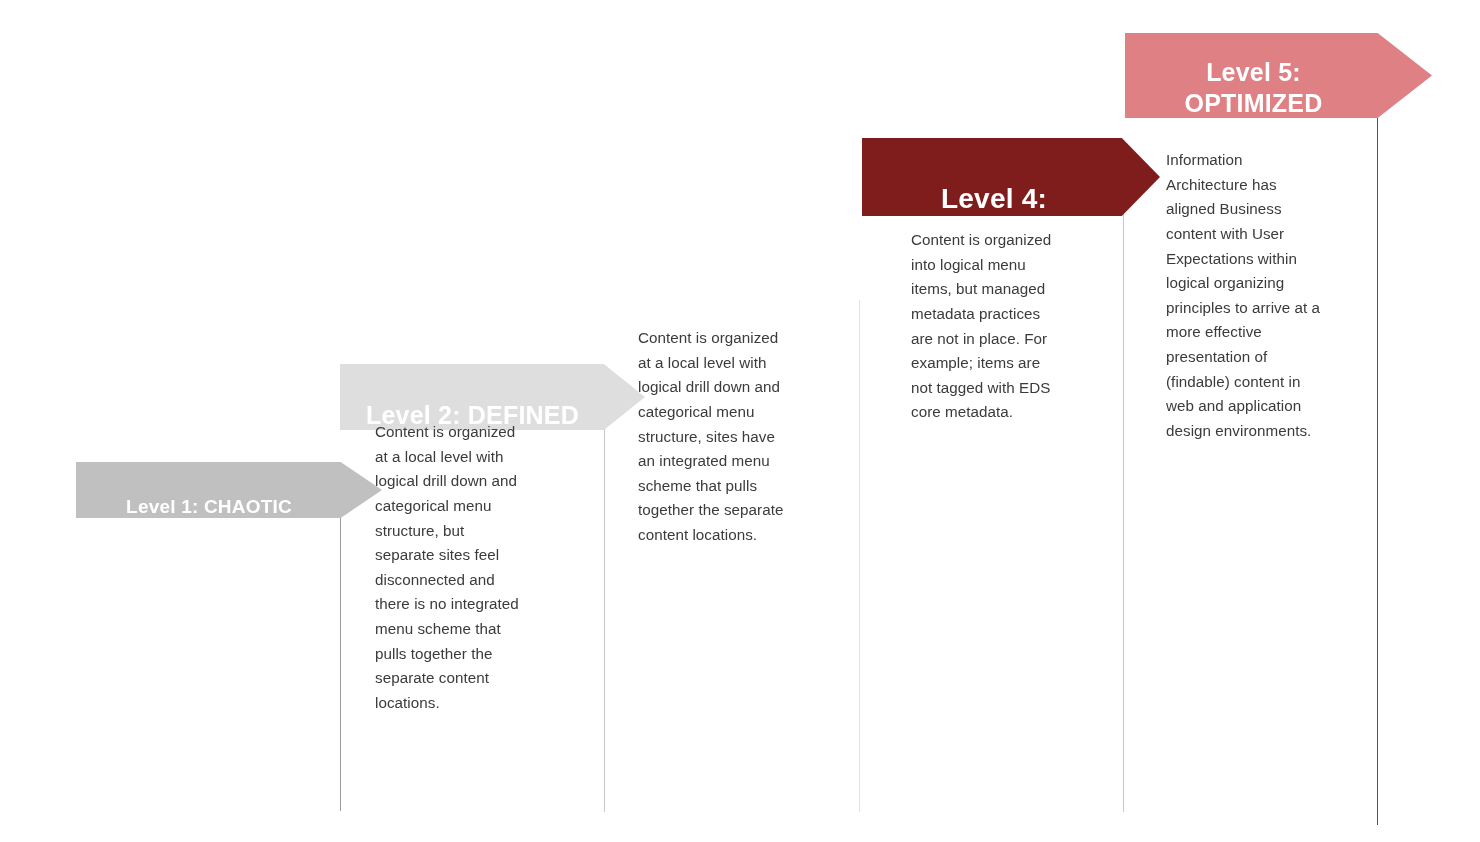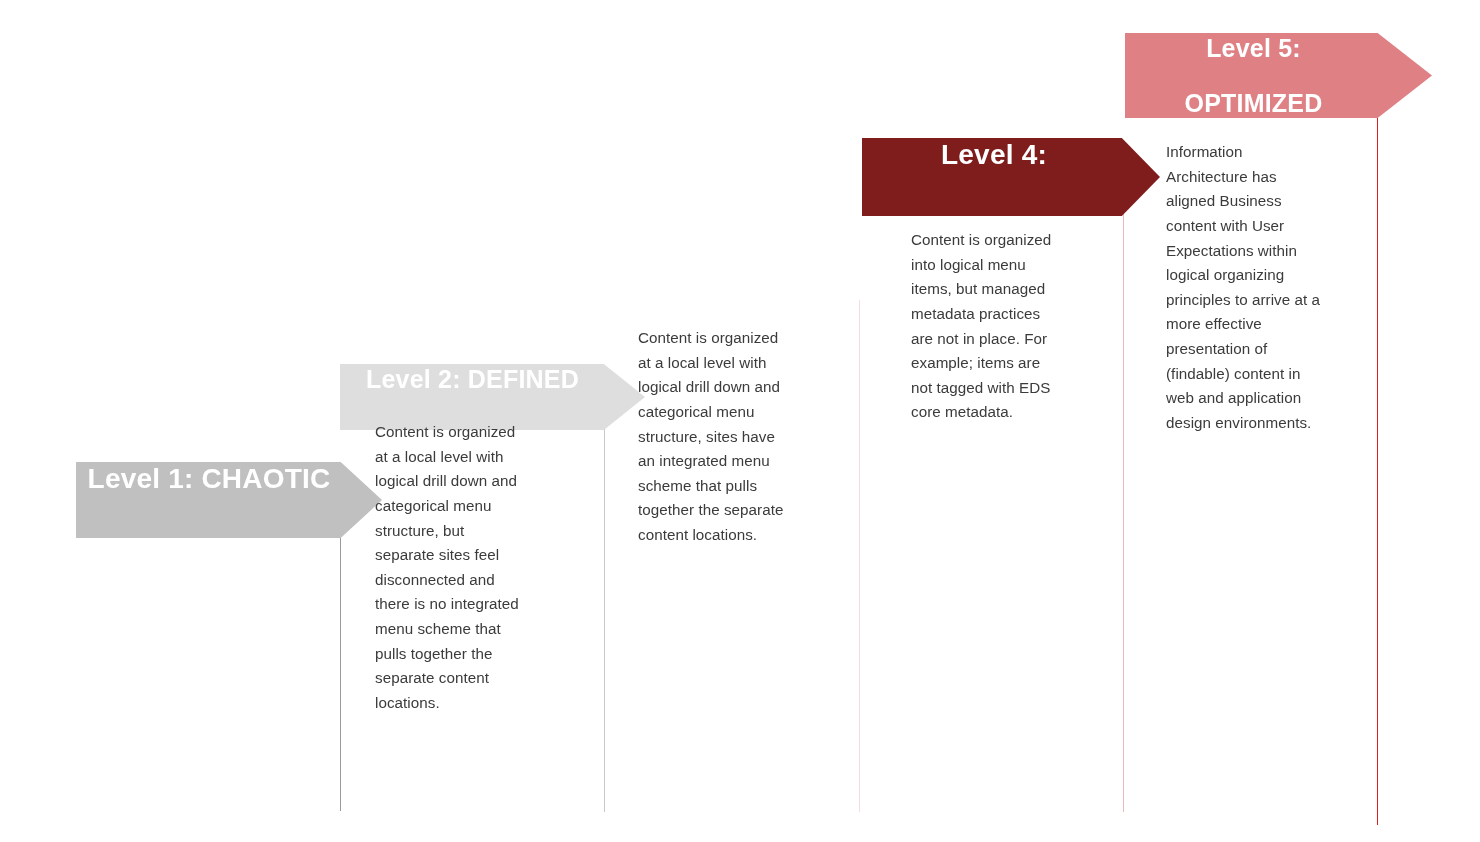--- a/index.html
+++ b/index.html
@@ -21,21 +21,21 @@
     background: #ffffff;
   }
 
   
   .chevron {
     position: absolute;
     box-sizing: border-box;
     display: flex;
     flex-direction: column;
     align-items: center;
-    justify-content: space-between;
+    justify-content: flex-end;
     color: #ffffff;
     font-weight: bold;
     letter-spacing: 0.2px;
     text-align: center;
     line-height: 1.22;
     -webkit-font-smoothing: antialiased;
   }
   .chevron .ctext {
     display: block;
     white-space: nowrap;
@@ -58,22 +58,22 @@
     letter-spacing: 0.05px;
   }
 </style>
 </head>
 <body>
 
 <div id="stage">
 
   <div class="vrule" style="left:340px; top:518px; height:293px; background:#9a9a9a;"></div>
 
-  <div class="chevron" style="left:76px; top:462px; width:306px; height:76px;
-              background:#c0c0c0; font-size:28px;
+  <div class="chevron" style="left:76px; top:462px; width:306px; height:56px;
+              background:#c0c0c0; font-size:19px;
               -webkit-clip-path: polygon(0 0, 86.5% 0, 100% 50%, 86.5% 100%, 0 100%);
               clip-path: polygon(0 0, 86.5% 0, 100% 50%, 86.5% 100%, 0 100%);
               padding-right:40px;">
     <span class="ctext">Level 1: CHAOTIC</span>
   </div>
 
 
   <div class="vrule" style="left:604px; top:408px; height:404px; background:#c9c9c9;"></div>
 
   <div class="chevron" style="left:340px; top:364px; width:305px; height:66px;
@@ -133,21 +133,21 @@
 
   <div class="chevron" style="left:1125px; top:33px; width:307px; height:85px;
               background:#de8084; font-size:25px;
               -webkit-clip-path: polygon(0 0, 82.3% 0, 100% 50%, 82.3% 100%, 0 100%);
               clip-path: polygon(0 0, 82.3% 0, 100% 50%, 82.3% 100%, 0 100%);
               padding-right:50px;">
     <span class="ctext">Level 5:</span>
     <span class="ctext">OPTIMIZED</span>
   </div>
 
-  <div class="bodytext" style="left:1166px; top:140px; width:212px;">Information
+  <div class="bodytext" style="left:1166px; top:148px; width:212px;">Information
 Architecture has
 aligned Business
 content with User
 Expectations within
 logical organizing
 principles to arrive at a
 more effective
 presentation of
 (findable) content in
 web and application

